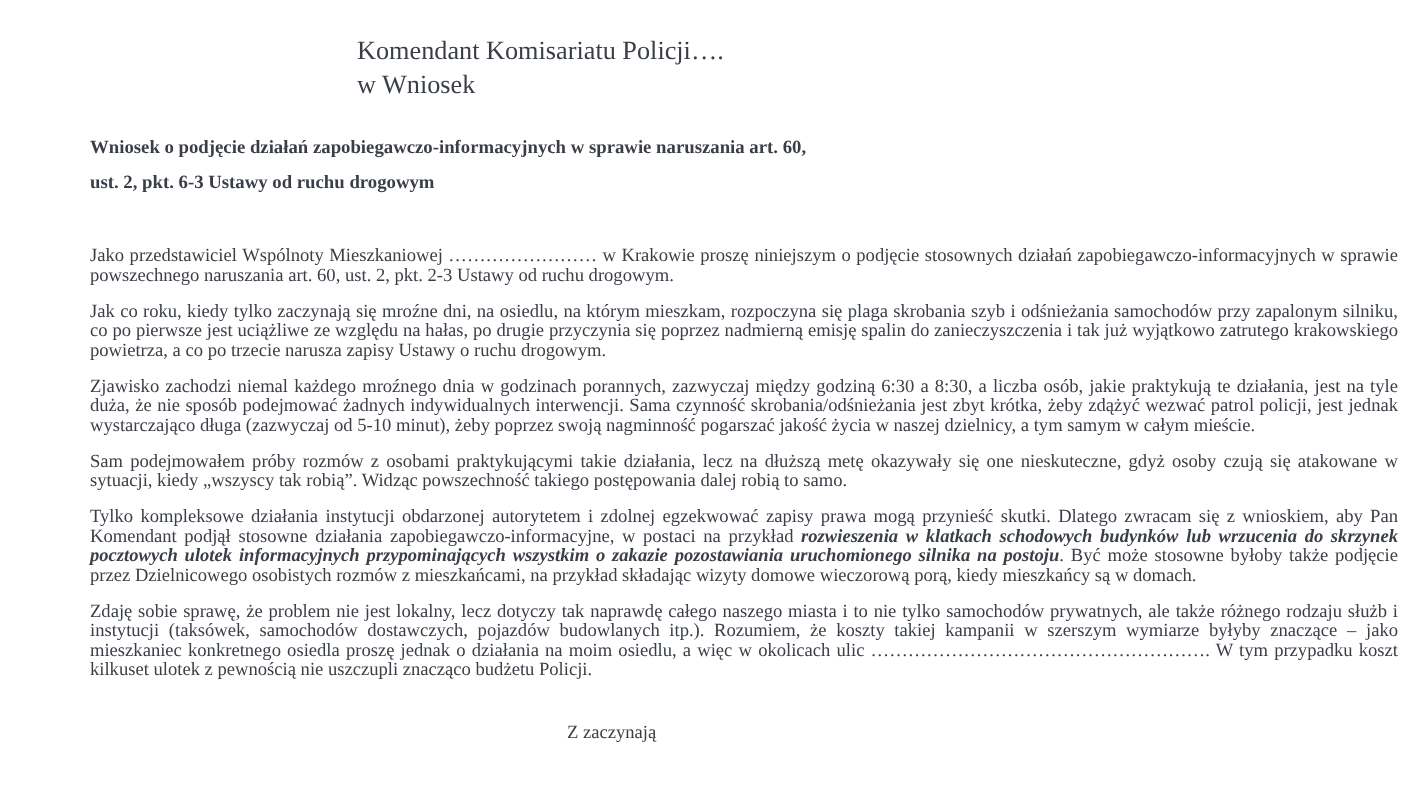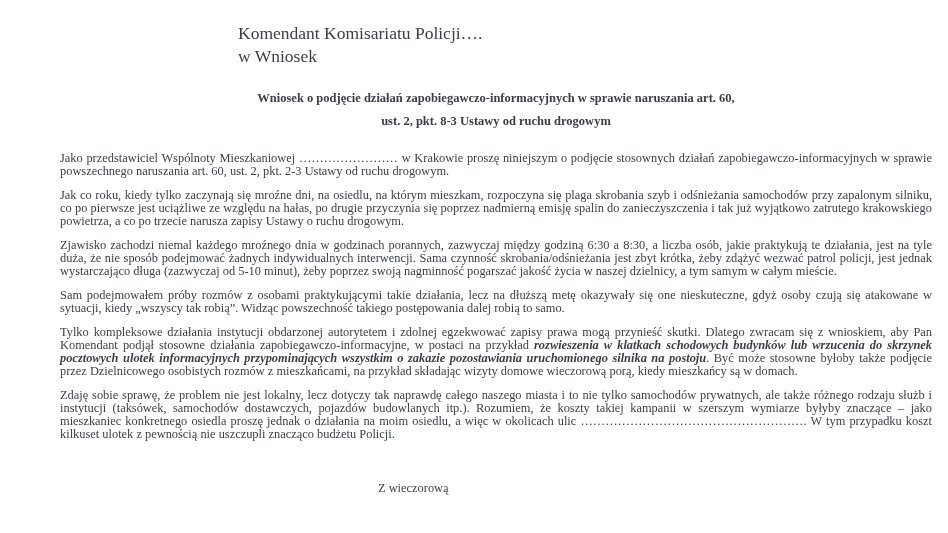--- a/index.html
+++ b/index.html
@@ -29,26 +29,25 @@
     position: absolute;
     left: 44px;
     top: 92px;
     width: 872px;
     font-weight: bold;
     font-size: 12.5px;
   }
   .subject p {
     margin: 0 0 10px 0;
     line-height: 13px;
-    text-align: center;
   }
   .letter-body {
     position: absolute;
     left: 44px;
-    top: 152px;
+    top: 164px;
     width: 872px;
     font-size: 12.4px;
     line-height: 13px;
     text-align: justify;
   }
   .letter-body p {
     margin: 0 0 11px 0;
   }
   .letter-body strong {
     font-weight: bold;
@@ -67,27 +66,27 @@
 
 <div class="page">
 
   <div class="recipient">
     <div>Komendant Komisariatu Policji….</div>
     <div>w Wniosek</div>
   </div>
 
   <div class="subject">
     <p>Wniosek o podjęcie działań zapobiegawczo-informacyjnych w sprawie naruszania art. 60,</p>
-    <p>ust. 2, pkt. 8-3 Ustawy od ruchu drogowym</p>
+    <p>ust. 2, pkt. 6-3 Ustawy od ruchu drogowym</p>
   </div>
 
   <div class="letter-body">
     <p>Jako przedstawiciel Wspólnoty Mieszkaniowej …………………… w Krakowie proszę niniejszym o podjęcie stosownych działań zapobiegawczo-informacyjnych w sprawie powszechnego naruszania art. 60, ust. 2, pkt. 2-3 Ustawy od ruchu drogowym.</p>
     <p>Jak co roku, kiedy tylko zaczynają się mroźne dni, na osiedlu, na którym mieszkam, rozpoczyna się plaga skrobania szyb i odśnieżania samochodów przy zapalonym silniku, co po pierwsze jest uciążliwe ze względu na hałas, po drugie przyczynia się poprzez nadmierną emisję spalin do zanieczyszczenia i tak już wyjątkowo zatrutego krakowskiego powietrza, a co po trzecie narusza zapisy Ustawy o ruchu drogowym.</p>
     <p>Zjawisko zachodzi niemal każdego mroźnego dnia w godzinach porannych, zazwyczaj między godziną 6:30 a 8:30, a liczba osób, jakie praktykują te działania, jest na tyle duża, że nie sposób podejmować żadnych indywidualnych interwencji. Sama czynność skrobania/odśnieżania jest zbyt krótka, żeby zdążyć wezwać patrol policji, jest jednak wystarczająco długa (zazwyczaj od 5-10 minut), żeby poprzez swoją nagminność pogarszać jakość życia w naszej dzielnicy, a tym samym w całym mieście.</p>
     <p>Sam podejmowałem próby rozmów z osobami praktykującymi takie działania, lecz na dłuższą metę okazywały się one nieskuteczne, gdyż osoby czują się atakowane w sytuacji, kiedy „wszyscy tak robią”. Widząc powszechność takiego postępowania dalej robią to samo.</p>
     <p><span>Tylko kompleksowe działania instytucji obdarzonej autorytetem i zdolnej egzekwować zapisy prawa mogą przynieść skutki. Dlatego zwracam się z wnioskiem, aby Pan Komendant podjął stosowne działania zapobiegawczo-informacyjne, w postaci na przykład </span><strong>rozwieszenia w klatkach schodowych budynków lub wrzucenia do skrzynek pocztowych ulotek informacyjnych przypominających wszystkim o zakazie pozostawiania uruchomionego silnika na postoju</strong><span>. Być może stosowne byłoby także podjęcie przez Dzielnicowego osobistych rozmów z mieszkańcami, na przykład składając wizyty domowe wieczorową porą, kiedy mieszkańcy są w domach.</span></p>
     <p>Zdaję sobie sprawę, że problem nie jest lokalny, lecz dotyczy tak naprawdę całego naszego miasta i to nie tylko samochodów prywatnych, ale także różnego rodzaju służb i instytucji (taksówek, samochodów dostawczych, pojazdów budowlanych itp.). Rozumiem, że koszty takiej kampanii w szerszym wymiarze byłyby znaczące – jako mieszkaniec konkretnego osiedla proszę jednak o działania na moim osiedlu, a więc w okolicach ulic ………………………………………………. W tym przypadku koszt kilkuset ulotek z pewnością nie uszczupli znacząco budżetu Policji.</p>
   </div>
 
-  <div class="closing">Z wieczorową</div>
+  <div class="closing">Z zaczynają</div>
 
 </div>
 
 </body></html>

